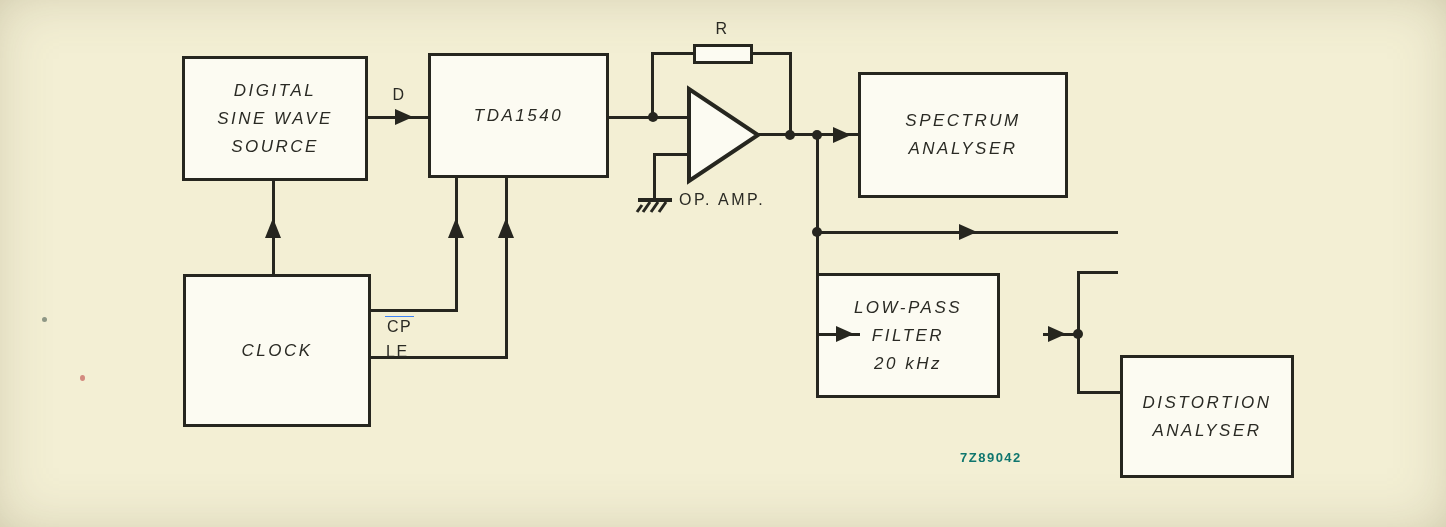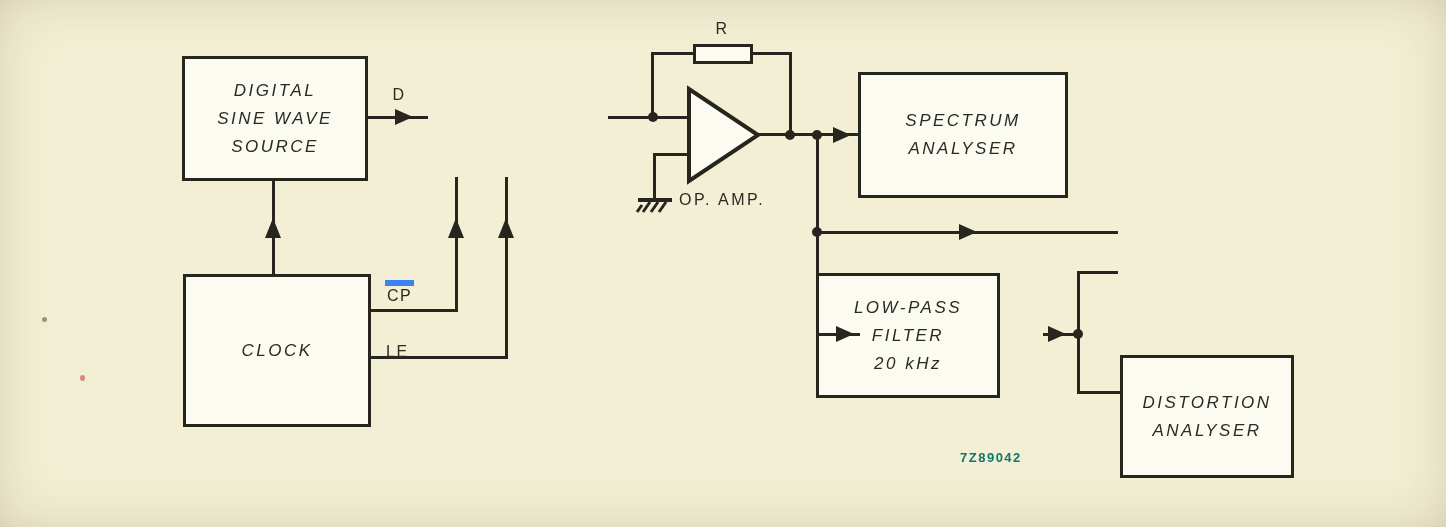--- a/index.html
+++ b/index.html
@@ -29,37 +29,40 @@
   .hline{height:3px;}
   .vline{width:3px;}
   .dot{position:absolute;width:10px;height:10px;border-radius:50%;background:#26261f;}
   .arrow-right{position:absolute;width:0;height:0;
     border-top:8px solid transparent;border-bottom:8px solid transparent;
     border-left:18px solid #26261f;}
   .arrow-up{position:absolute;width:0;height:0;
     border-left:8px solid transparent;border-right:8px solid transparent;
     border-bottom:20px solid #26261f;}
   .sig{position:absolute;color:#2a2a24;font-size:16px;letter-spacing:1.5px;white-space:pre;}
-  .overline{display:inline-block;border-top:6px solid #3b82f6;padding:1px 2px 0 2px;}
+  .overline{display:inline-block;border-top:1px solid #3b82f6;padding:1px 2px 0 2px;margin-top:36px;}
   .resistor{position:absolute;background:#fcfbf2;border:3px solid #26261f;box-sizing:border-box;}
   .figcode{position:absolute;color:#0f766e;font-size:13px;font-weight:700;letter-spacing:1.5px;}
   .speck{position:absolute;border-radius:50%;}
   svg{position:absolute;overflow:visible;}
 </style>
 </head>
 <body>
 
 <div id="canvas">
 
   <div class="block" style="left:182px;top:56px;width:186px;height:125px">
     <span>DIGITAL
 SINE WAVE
 SOURCE</span>
   </div>
 
+  <div class="block" style="left:428px;top:53px;width:181px;height:125px">
+    <span>TDA1540</span>
+  </div>
 
   <div class="block" style="left:183px;top:274px;width:188px;height:153px">
     <span>CLOCK</span>
   </div>
 
   <div class="block" style="left:858px;top:72px;width:210px;height:126px">
     <span>SPECTRUM
 ANALYSER</span>
   </div>
 

